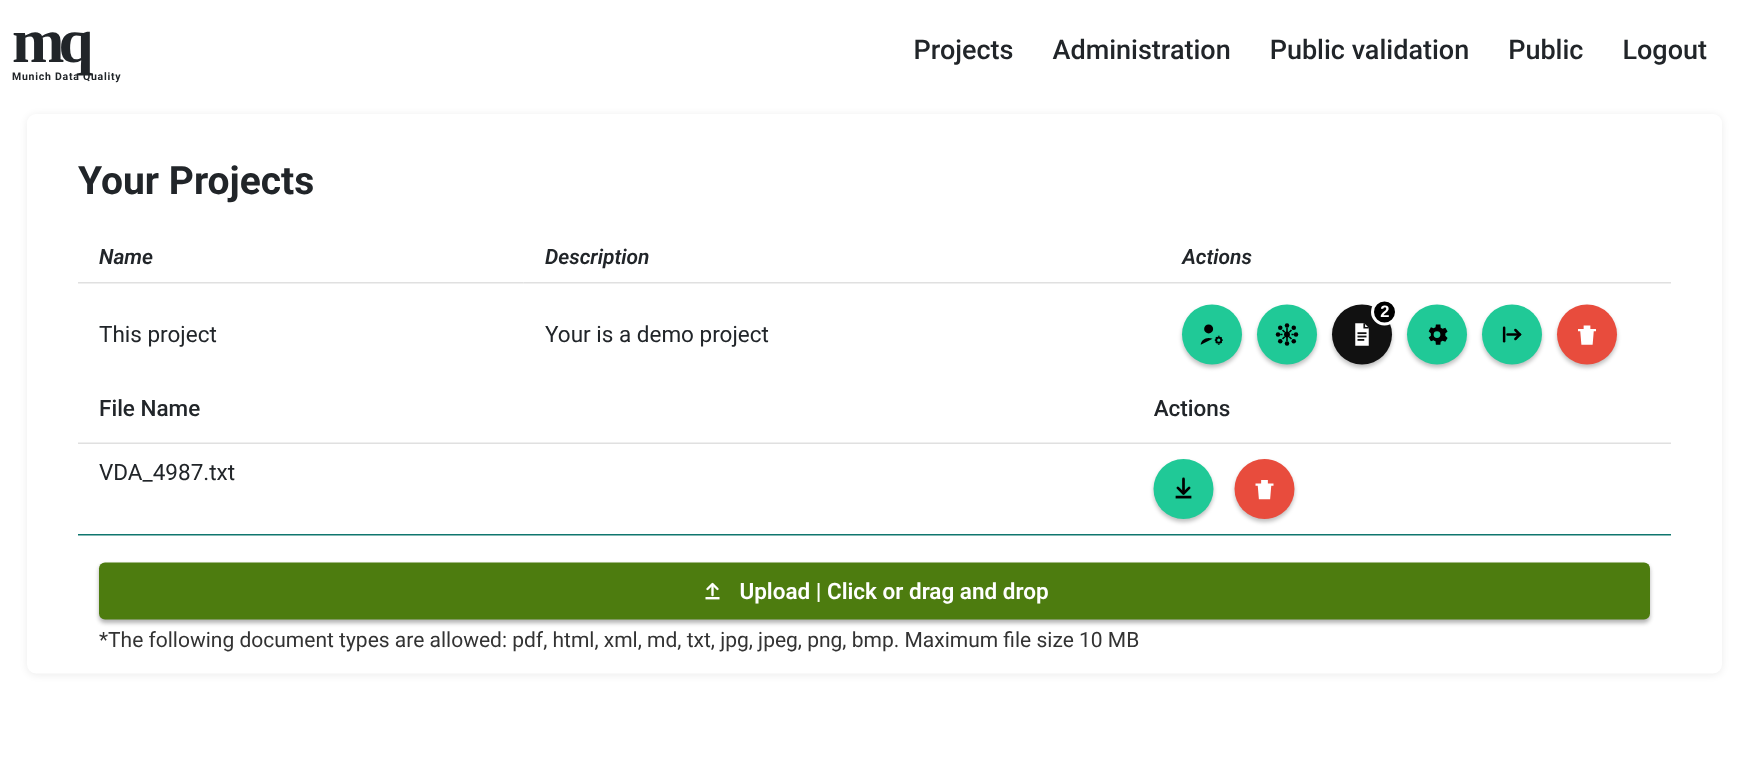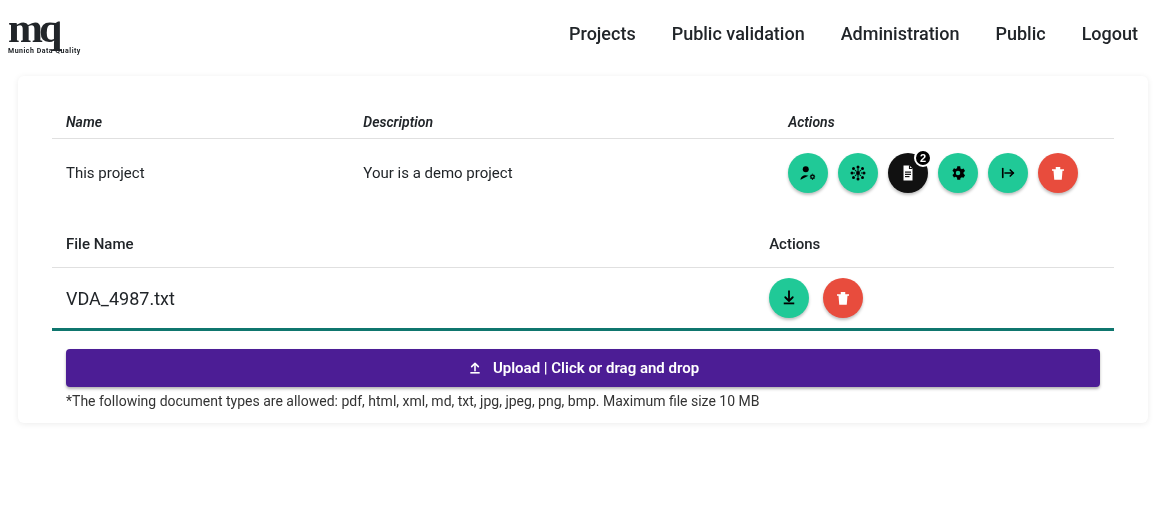--- a/index.html
+++ b/index.html
@@ -29,21 +29,21 @@
     letter-spacing: -4px;
   }
   .logo-sub {
     font-size: 7px;
     text-align: center;
     letter-spacing: 0.5px;
     margin-top: 3px;
   }
   .nav {
     display: flex;
-    gap: 36px;
+    gap: 26px;
   }
   .nav a {
     color: #212529;
     text-decoration: none;
     font-size: 18px;
     font-weight: 500;
   }
   .card {
     margin: 10px 18px 0 18px;
     background: #fff;
@@ -110,51 +110,49 @@
     width: 18px;
     height: 18px;
     font-size: 11px;
     font-weight: 700;
     display: flex;
     align-items: center;
     justify-content: center;
     border: 2px solid #fff;
   }
   .files {
-    margin-top: 22px;
   }
   .files-header {
     display: flex;
     justify-content: space-between;
     font-size: 15px;
     font-weight: 500;
     padding: 6px 14px 14px 14px;
     border-bottom: 1px solid #e0e0e0;
   }
   .files-header .fh-actions {
     width: 32%;
   }
   .file-row {
     display: flex;
     justify-content: space-between;
-    align-items: center;
     padding: 10px 14px;
-    border-bottom: 3px solid #0f766e;
-    font-size: 18px;
+    border-bottom: 1px solid #0f766e;
+    font-size: 15px;
   }
   .file-row .fr-actions {
     width: 32%;
     display: flex;
     gap: 14px;
   }
   .upload-wrap {
     padding: 18px 14px 0 14px;
   }
   .upload-bar {
-    background: #4c1d95;
+    background: #4d7c0f;
     color: #fff;
     border-radius: 4px;
     padding: 10px 4px;
     text-align: center;
     font-size: 15px;
     font-weight: 600;
     cursor: pointer;
     display: flex;
     align-items: center;
     justify-content: center;
@@ -171,29 +169,30 @@
 </head>
 <body>
 
 <div class="topbar">
   <div class="logo">
     <span class="logo-main">mq</span>
     <span class="logo-sub">Munich Data Quality</span>
   </div>
   <nav class="nav">
     <a href="#">Projects</a>
+    <a href="#">Administration</a>
     <a href="#">Public validation</a>
-    <a href="#">Administration</a>
     <a href="#">Public</a>
     <a href="#">Logout</a>
   </nav>
 </div>
 
 <div class="card">
   <div class="card-inner">
+    <h1 class="section-title">Your Projects</h1>
 
     <table class="projects">
       <thead>
         <tr>
           <th class="col-name">Name</th>
           <th class="col-desc">Description</th>
           <th class="col-actions">Actions</th>
         </tr>
       </thead>
       <tbody>

